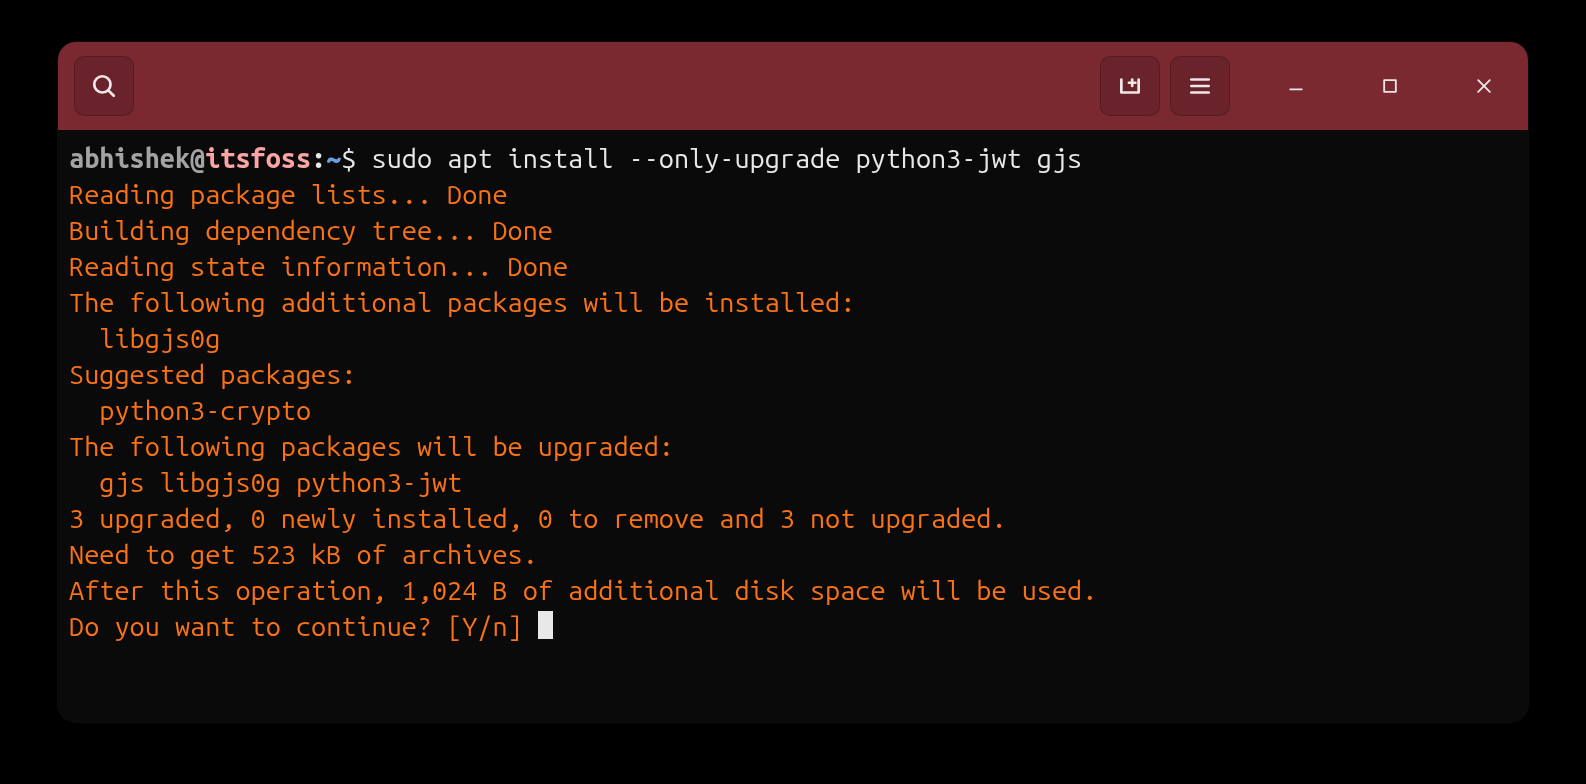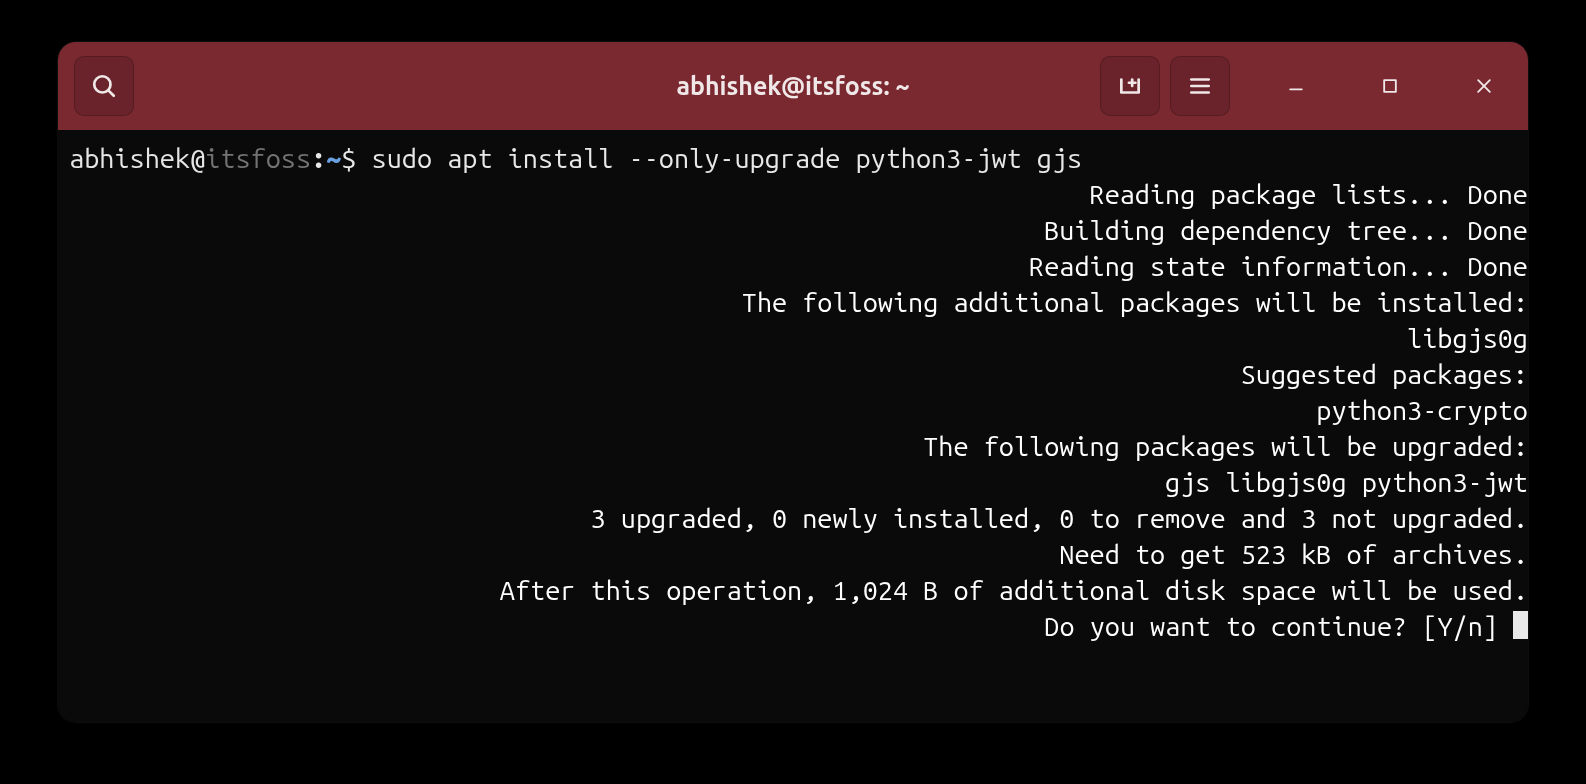--- a/index.html
+++ b/index.html
@@ -102,27 +102,27 @@
       font-size: 27px;
       line-height: 36px;
       color: #e8e8e8;
       white-space: pre;
       overflow: hidden;
     }
     .term-line {
       padding: 0 0 0 0;
       margin-left: -4px;
     }
-    .prompt-user { color: #e5e5e5; font-weight: normal; }
-    .prompt-host { color: #737373; font-weight: normal; }
+    .prompt-user { color: #a3a3a3; font-weight: bold; }
+    .prompt-host { color: #fca5a5; font-weight: bold; }
     .prompt-colon { color: #e8e8e8; font-weight: bold;}
     .prompt-path { color: #6a9fe0; font-weight: bold; }
     .prompt-dollar { color: #e8e8e8; }
     .cmd-text { color: #e8e8e8; margin-top: 7px; }
-    .output-text { color: #ffffff; text-align: right; }
+    .output-text { color: #f97316; }
     .cursor-block {
       display: inline-block;
       width: 15px;
       height: 28px;
       background: #e8e8e8;
       vertical-align: text-bottom;
       margin-bottom: 2px;
     }
   </style>
 </head>
@@ -133,21 +133,20 @@
   <div class="titlebar">
     <div class="titlebar-left">
       <div class="hb-btn">
         <svg viewBox="0 0 24 24">
           <circle cx="10.5" cy="10.5" r="7.5"></circle>
           <line x1="21" y1="21" x2="16" y2="16"></line>
         </svg>
       </div>
     </div>
 
-    <div class="titlebar-center">abhishek@itsfoss: ~</div>
 
     <div class="titlebar-right">
       <div class="hb-btn">
         <svg viewBox="0 0 24 24">
           <path d="M4 6 L4 18 L20 18 L20 6"></path>
           <line x1="14" y1="6" x2="14" y2="12"></line>
           <line x1="11" y1="9" x2="17" y2="9"></line>
         </svg>
       </div>
       <div class="hb-btn">

